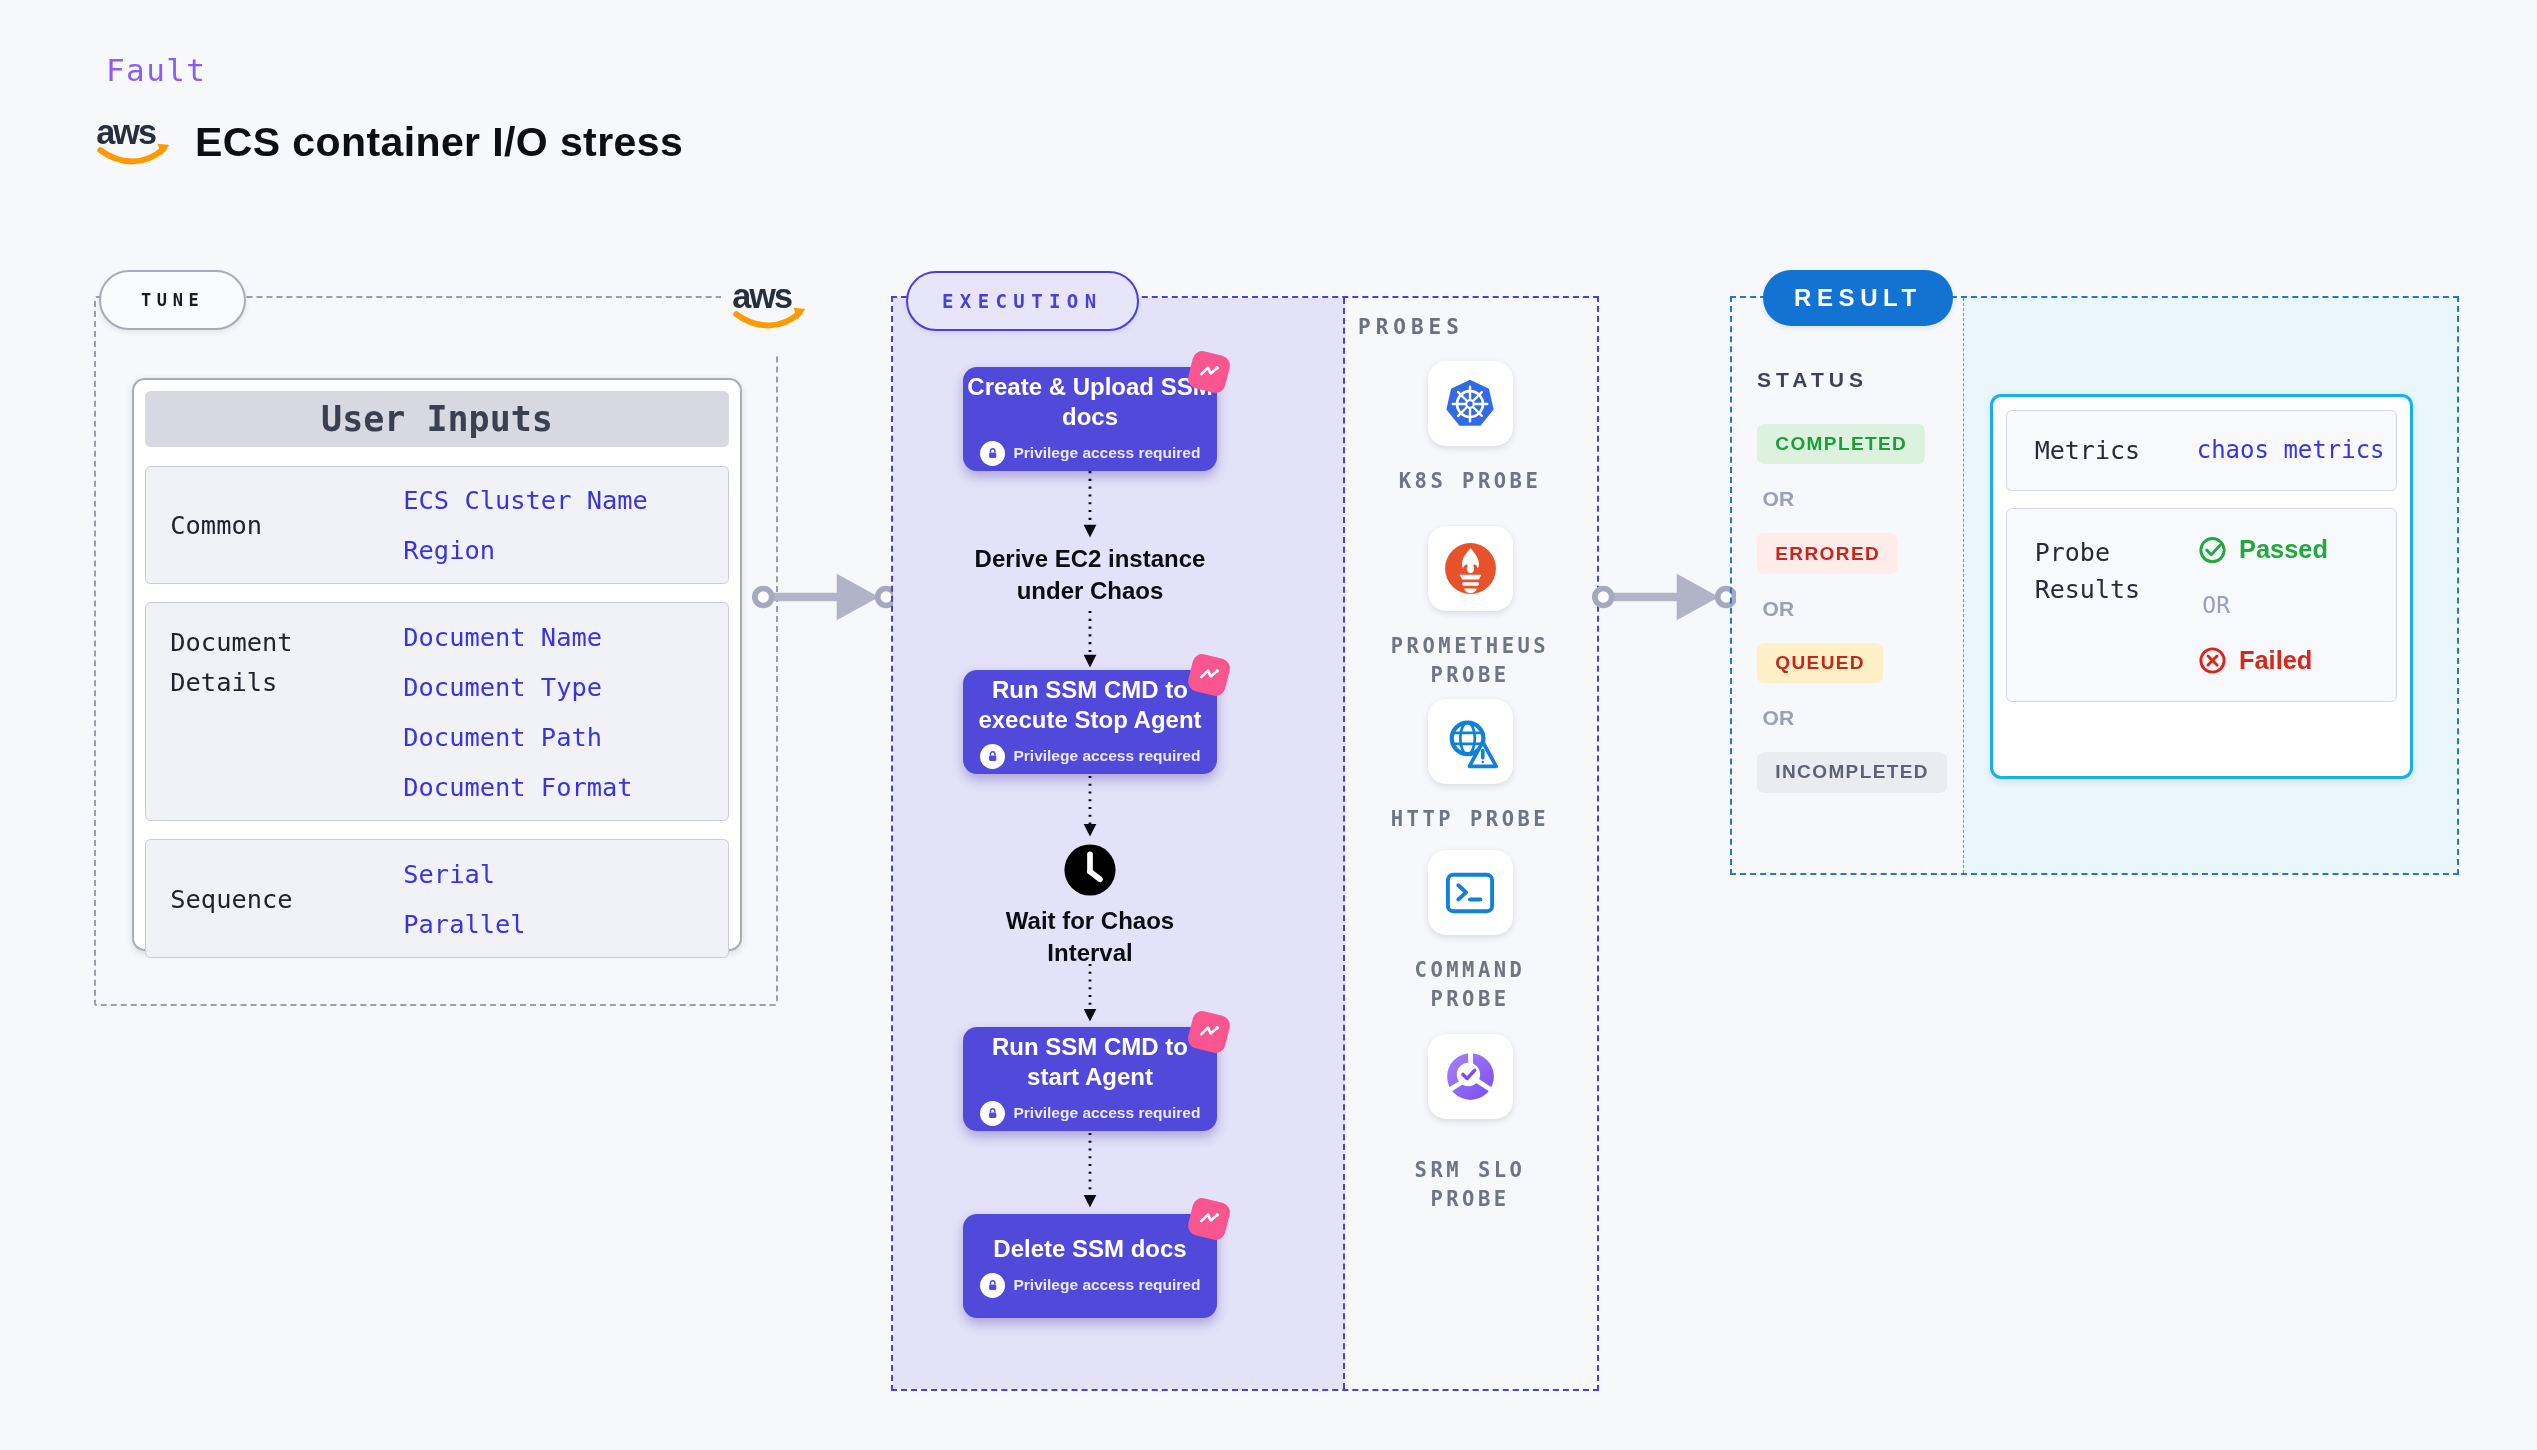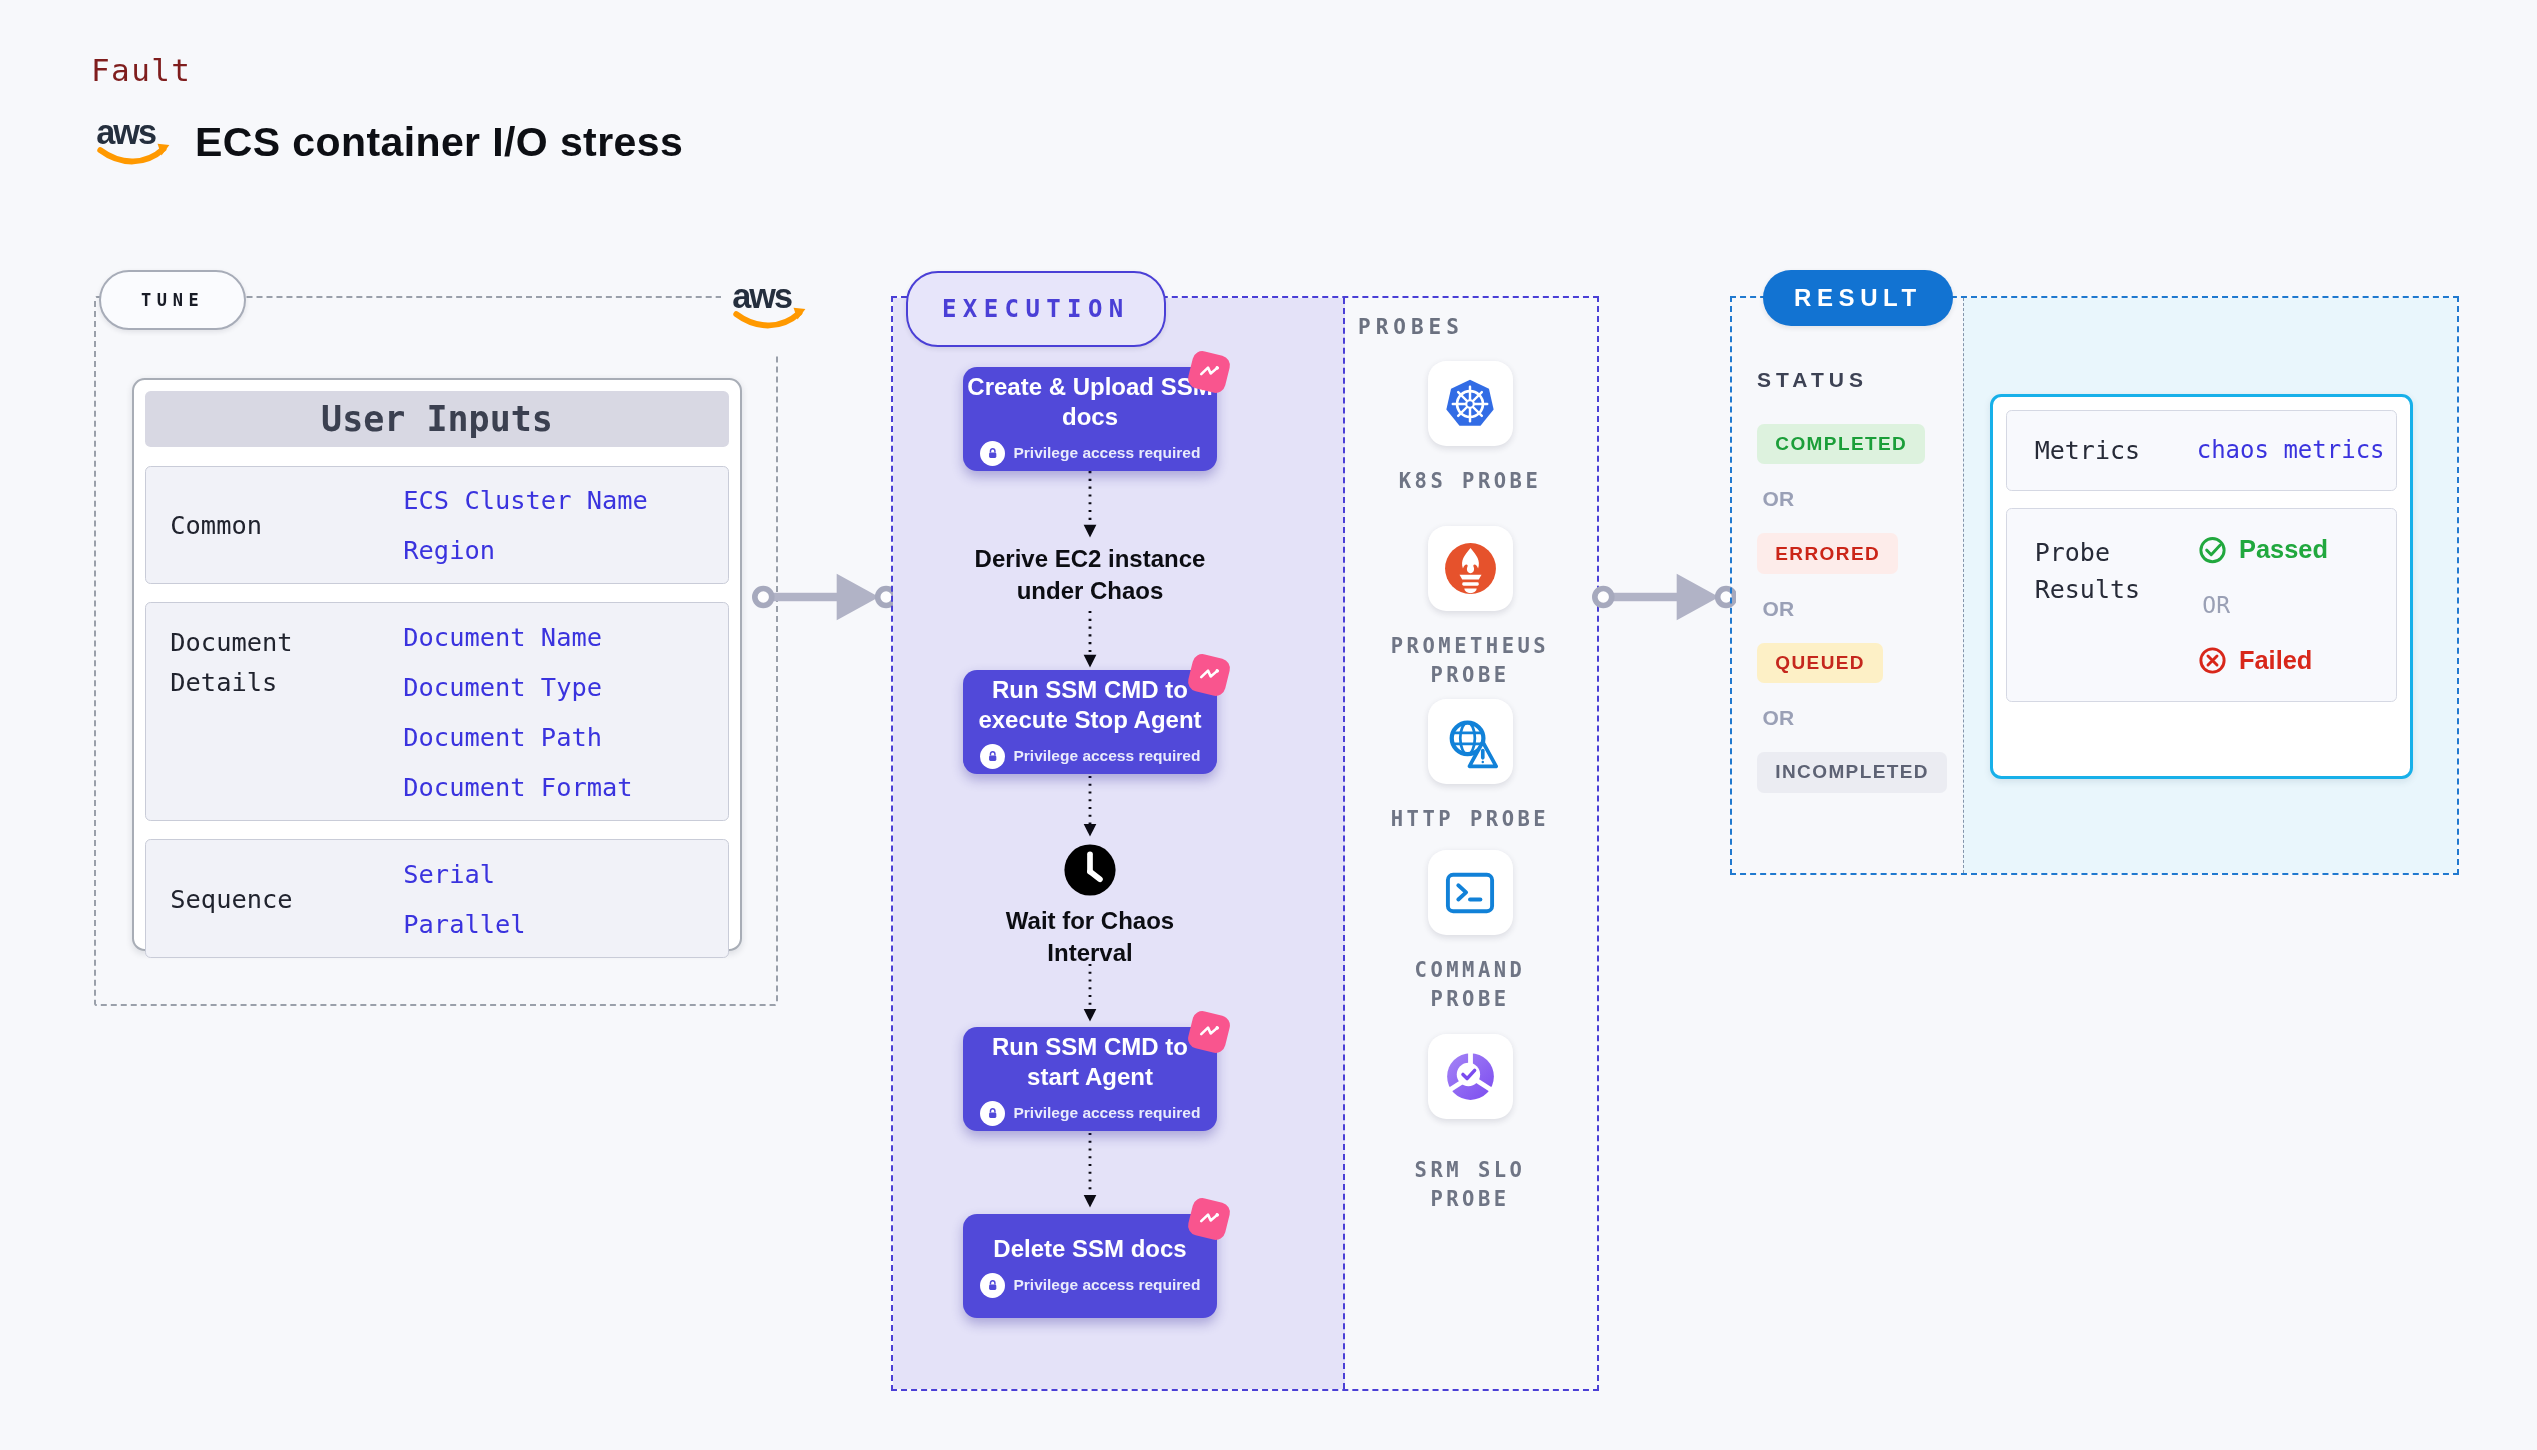--- a/index.html
+++ b/index.html
@@ -1,31 +1,31 @@
 <!DOCTYPE html>
 <html style="font-size:11.3px"><head>
 <meta charset="utf-8">
 <style>
   html,body{margin:0;padding:0;background:#f7f8fb;}
   .canvas{position:relative;width:2538px;height:1451px;background:#f7f8fb;overflow:hidden;
           font-family:"Liberation Sans",sans-serif;color:#0c0d13;}
   .abs{position:absolute;}
 
   
-  .eyebrow{left:91px;top:52px;font-family:"DejaVu Sans Mono",monospace;font-size:31px;font-weight:500;color:#7f1d1d;letter-spacing:1.4px;}
+  .eyebrow{left:106px;top:52px;font-family:"DejaVu Sans Mono",monospace;font-size:31px;font-weight:500;color:#8b5cf6;letter-spacing:1.4px;}
   .title-row{left:95px;top:113px;display:flex;align-items:center;gap:21px;}
   .page-title{font-size:41px;font-weight:800;color:#0d0f14;letter-spacing:0.4px;}
 
   
   .pill{height:56px;display:flex;align-items:center;border-radius:32px;z-index:6;
         font-family:"DejaVu Sans Mono",monospace;font-weight:700;box-shadow:0 2.1px 5.6px rgba(25,28,50,.10);}
   .tune-pill{left:99px;top:270px;padding:0 40px;background:#fafbfe;border:2.1px solid #a7acb8;
              font-size:17px;letter-spacing:5.6px;color:#181b26;}
-  .exec-pill{left:906px;top:271px;padding:8px 34px;background:#e7e5fa;border:2.8px solid #4a3fd6;
-             font-size:24px;letter-spacing:6.4px;color:#4a3fd6;}
+  .exec-pill{left:906px;top:271px;padding:0 34px;background:#e7e5fa;border:2.8px solid #4a3fd6;
+             font-size:19px;letter-spacing:6.4px;color:#4a3fd6;}
   .result-pill{left:1763px;top:270px;padding:0 31px;background:#1273d2;border:none;
                font-family:"Liberation Sans",sans-serif;font-weight:800;font-size:24px;letter-spacing:5.6px;color:#fff;}
 
   
   .tune-box{left:94px;top:296px;width:680px;height:706px;border:2.1px dashed #9aa0aa;border-radius:2.8px;}
   .tune-aws{left:721px;top:255px;width:99px;height:99px;background:#f7f8fb;display:flex;align-items:center;justify-content:center;z-index:5;}
   .inputs-card{left:132px;top:378px;width:610px;height:573px;background:#fff;border:2.8px solid #a8adb6;border-radius:12.7px;
                padding:11.3px;box-sizing:border-box;box-shadow:0 2.8px 7px rgba(20,24,40,.12);}
   .inputs-header{height:56px;background:#d8d8e3;border-radius:5.6px;display:flex;align-items:center;justify-content:center;
                  font-family:"DejaVu Sans Mono",monospace;font-size:35px;font-weight:600;color:#3b4050;margin-bottom:18.3px;}

